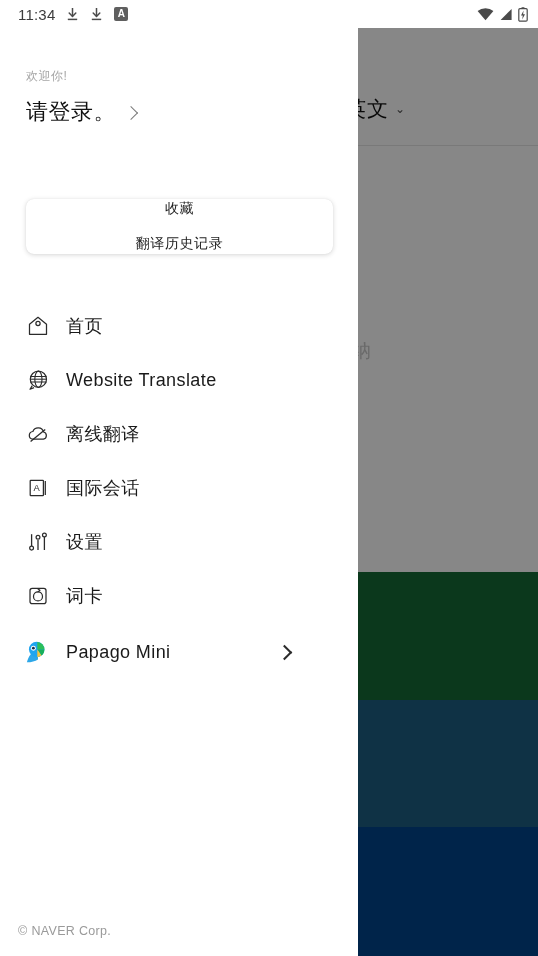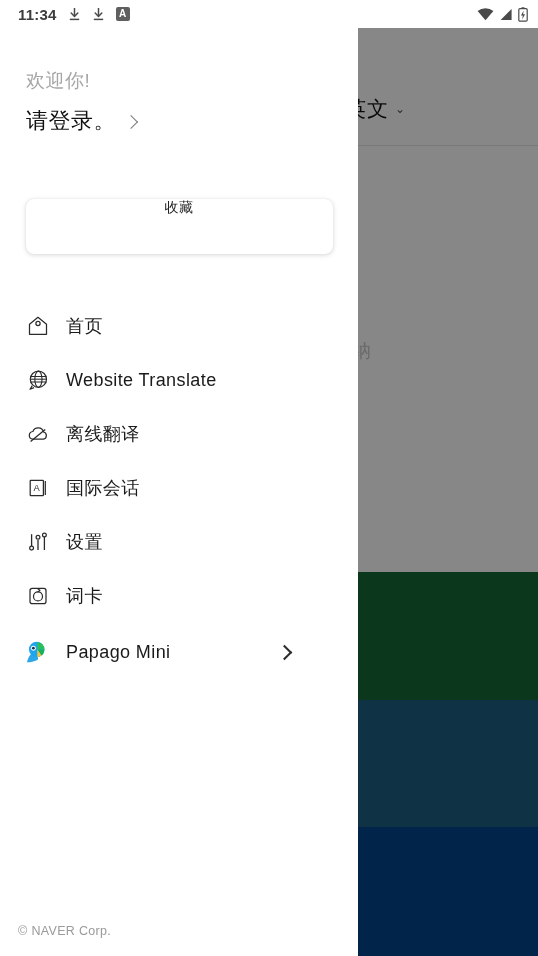--- a/index.html
+++ b/index.html
@@ -38,52 +38,52 @@
     position:absolute; left:0; top:28px; right:0; bottom:0;
     background:rgba(0,0,0,0.47);
   }
 
   
   #statusbar{
     position:absolute; left:0; top:0; width:538px; height:28px;
     background:#ffffff; display:flex; align-items:center;
     padding:0 10px 0 18px; z-index:40;
   }
-  #status-time{ font-size:15px; color:#3c3c3c; font-weight:700; letter-spacing:.2px; }
+  #status-time{ font-size:15px; color:#3c3c3c; font-weight:400; letter-spacing:.2px; }
   .status-left{ display:flex; align-items:center; gap:11px; }
   .status-right{ margin-left:auto; display:flex; align-items:center; gap:5px; }
   .sicon{ display:block; }
   .abadge{
     width:14px; height:14px; background:#5f5f5f; border-radius:2px;
     color:#fff; font-size:10px; line-height:14px; text-align:center;
     font-weight:700; font-family:"Liberation Sans",sans-serif;
   }
 
   
   #drawer{
     position:absolute; left:0; top:28px; width:358px; height:928px;
     background:#ffffff; z-index:30; overflow:hidden;
   }
 
   #greeting{ position:absolute; left:26px; top:40px; }
-  #greet-sub{ font-size:19px; color:#a6a6a6; letter-spacing:.5px; }
+  #greet-sub{ font-size:12px; color:#a6a6a6; letter-spacing:.5px; }
   #greet-row{ display:flex; align-items:center; margin-top:12px; }
   #greet-main{ font-size:22px; color:#111; letter-spacing:.5px; }
   #greet-chev{
     margin-left:10px; width:10px; height:10px;
     border-top:1.5px solid #7a7a7a; border-right:1.5px solid #7a7a7a;
     transform:rotate(45deg); position:relative; top:1px;
   }
 
   
   #quick-card{
     position:absolute; left:26px; top:171px; width:307px; height:55px;
     background:#ffffff; border-radius:8px;
     box-shadow:0 1px 5px rgba(0,0,0,0.16), 0 0 1px rgba(0,0,0,0.10);
-    display:flex; align-items:flex-start;
+    display:flex; align-items:center;flex-direction:column;
   }
   .quick-btn{
     flex:1; display:flex; align-items:center; justify-content:center;
     font-size:14px; color:#1e1e1e; letter-spacing:.6px; cursor:pointer;
     user-select:none;
   }
   #quick-divider{ width:1px; background:#ededed; margin:7px 0; }
 
   
   #menu{ position:absolute; left:0; top:271px; width:316px; }
@@ -138,20 +138,21 @@
       <div id="greet-sub">欢迎你!</div>
       <div id="greet-row">
         <div id="greet-main">请登录。</div>
         <div id="greet-chev"></div>
       </div>
     </div>
 
     <div id="quick-card">
       <div class="quick-btn">收藏</div>
       <div id="quick-divider"></div>
+      <div class="quick-btn">翻译历史记录</div>
     </div>
 
     <div id="menu">
 
       <div class="menu-item">
         <span class="menu-ico">
           <svg width="26" height="26" viewBox="0 0 26 26">
             <path d="M4.5 11.2 L13 4.3 L21.5 11.2 L21.5 21.3 L4.5 21.3 Z" fill="none" stroke="#2b2b2b" stroke-width="1.25" stroke-linejoin="round"></path>
             <circle cx="13" cy="10.4" r="2.1" fill="none" stroke="#2b2b2b" stroke-width="1.25"></circle>
           </svg>

